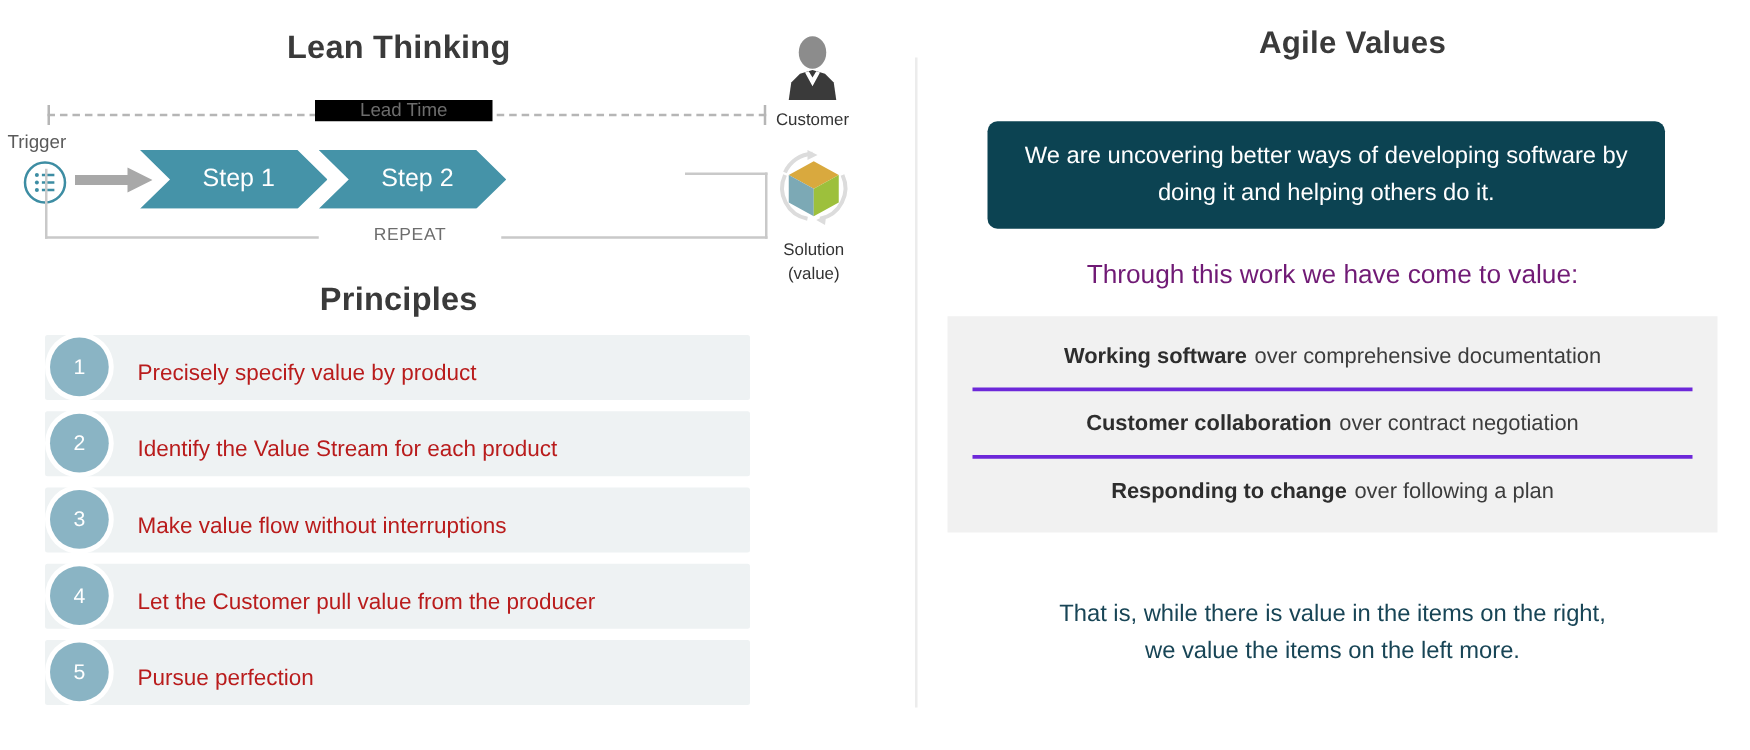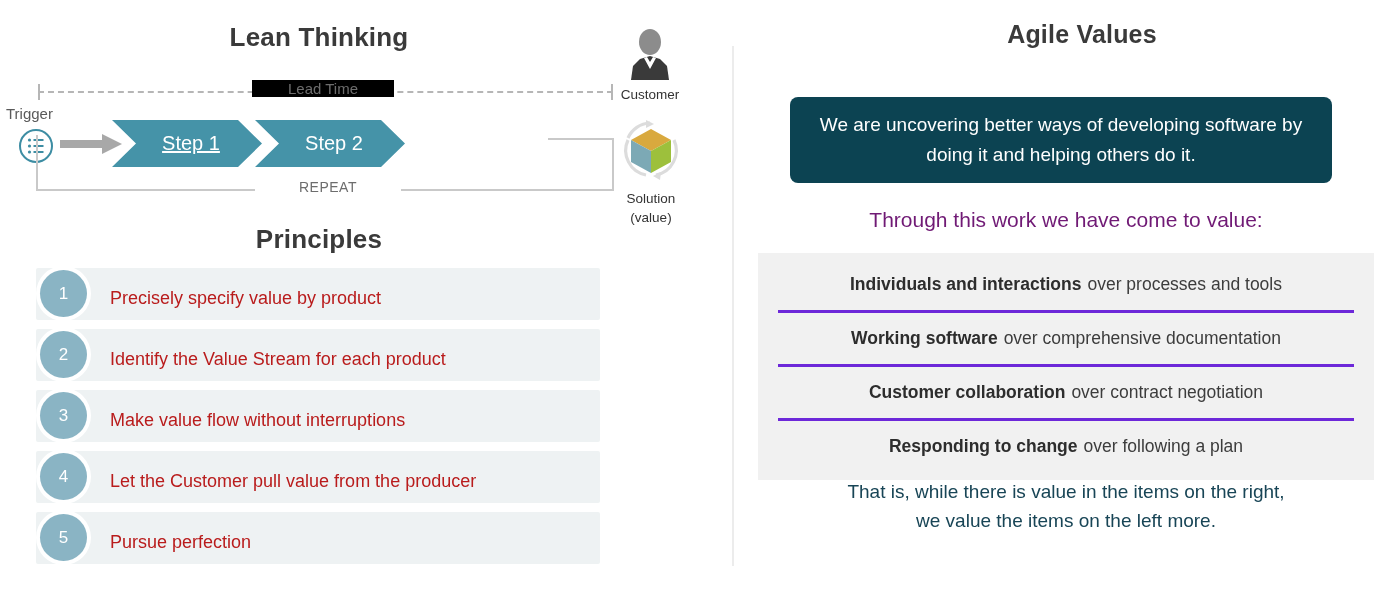--- a/index.html
+++ b/index.html
@@ -56,21 +56,21 @@
   .chevron{
     position:absolute;top:45px;height:47px;
     background:#4593a8;
     color:#ffffff;
     font-size:20px;
     display:flex;align-items:center;justify-content:center;
     clip-path:polygon(0 0, 84% 0, 100% 50%, 84% 100%, 0 100%, 16% 50%);
     padding-left:8px;
     box-sizing:border-box;
   }
-  #chev-1{left:112px;width:150px;text-decoration:underline;}
+  #chev-1{left:112px;width:150px;}
   #chev-2{left:255px;width:150px;}
   #chev-3{left:398px;width:150px;}
 
   
   #repeat-line-bottom{
     position:absolute;left:36px;top:114px;width:578px;height:2px;background:#c9c9c9;
   }
   #repeat-line-left{
     position:absolute;left:36px;top:60px;width:2px;height:56px;background:#c9c9c9;
   }
@@ -252,24 +252,20 @@
   <div class="section-title" id="agile-title">Agile Values</div>
 
   <div id="manifesto-box">
     <span>We are uncovering better ways of developing software by doing it and helping others do it.</span>
   </div>
 
   <div id="come-to-value">Through this work we have come to value:</div>
 
   <div id="values-box">
     <div class="value-item">
-      <b>Individuals and interactions</b>
-      <span>over processes and tools</span>
-    </div>
-    <div class="value-item">
       <b>Working software</b>
       <span>over comprehensive documentation</span>
     </div>
     <div class="value-item">
       <b>Customer collaboration</b>
       <span>over contract negotiation</span>
     </div>
     <div class="value-item">
       <b>Responding to change</b>
       <span>over following a plan</span>

